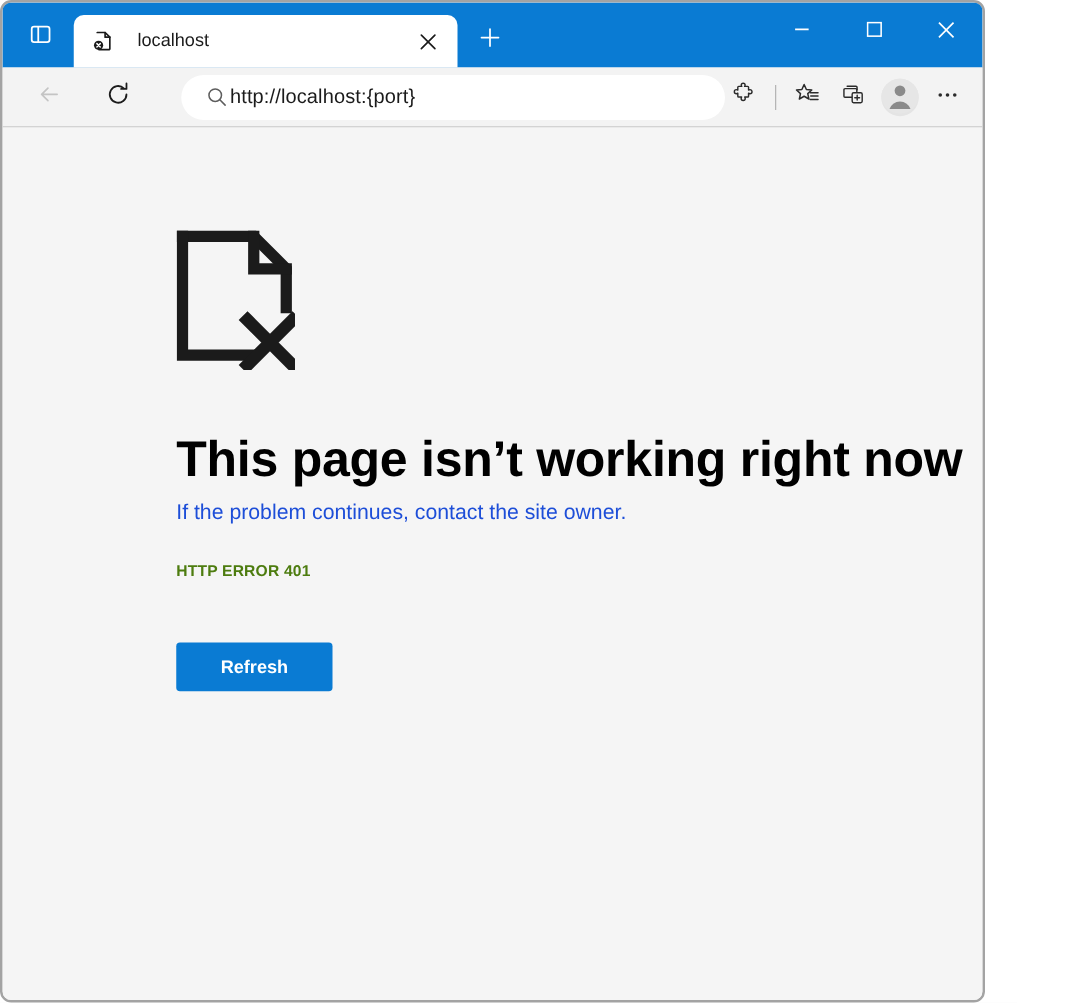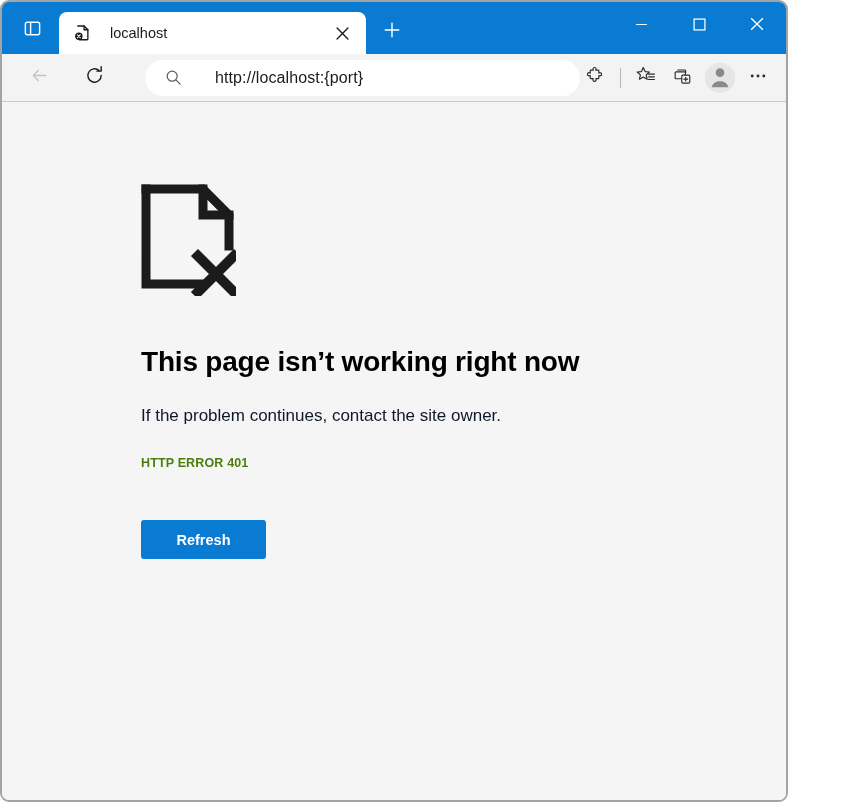--- a/index.html
+++ b/index.html
@@ -159,21 +159,21 @@
     width: 18px;
     height: 18px;
     flex: 0 0 18px;
     margin-left: 5px;
     display: flex;
     align-items: center;
     justify-content: center;
   }
 
   .omnibox-url {
-    margin-left: 33px;
+    margin-left: 2px;
     font-size: 16px;
     color: #1b1b1b;
     white-space: nowrap;
     overflow: hidden;
     letter-spacing: 0.1px;
   }
 
   .toolbar-right {
     position: absolute;
     right: 10px;
@@ -221,30 +221,30 @@
   }
 
   .err-icon {
     width: 95px;
     height: 112px;
     margin-bottom: 0;
   }
 
   .err-title {
     margin-top: 50px;
-    font-size: 28px;
+    font-size: 40px;
     font-weight: bold;
     color: #000000;
     letter-spacing: -0.2px;
   }
 
   .err-sub {
-    margin-top: 28px;
+    margin-top: 9px;
     font-size: 17px;
-    color: #0f172a;
+    color: #1d4ed8;
   }
 
   .err-code {
     margin-top: 30px;
     font-size: 12.5px;
     font-weight: bold;
     color: #4d7c0f;
     letter-spacing: 0.15px;
   }
 

